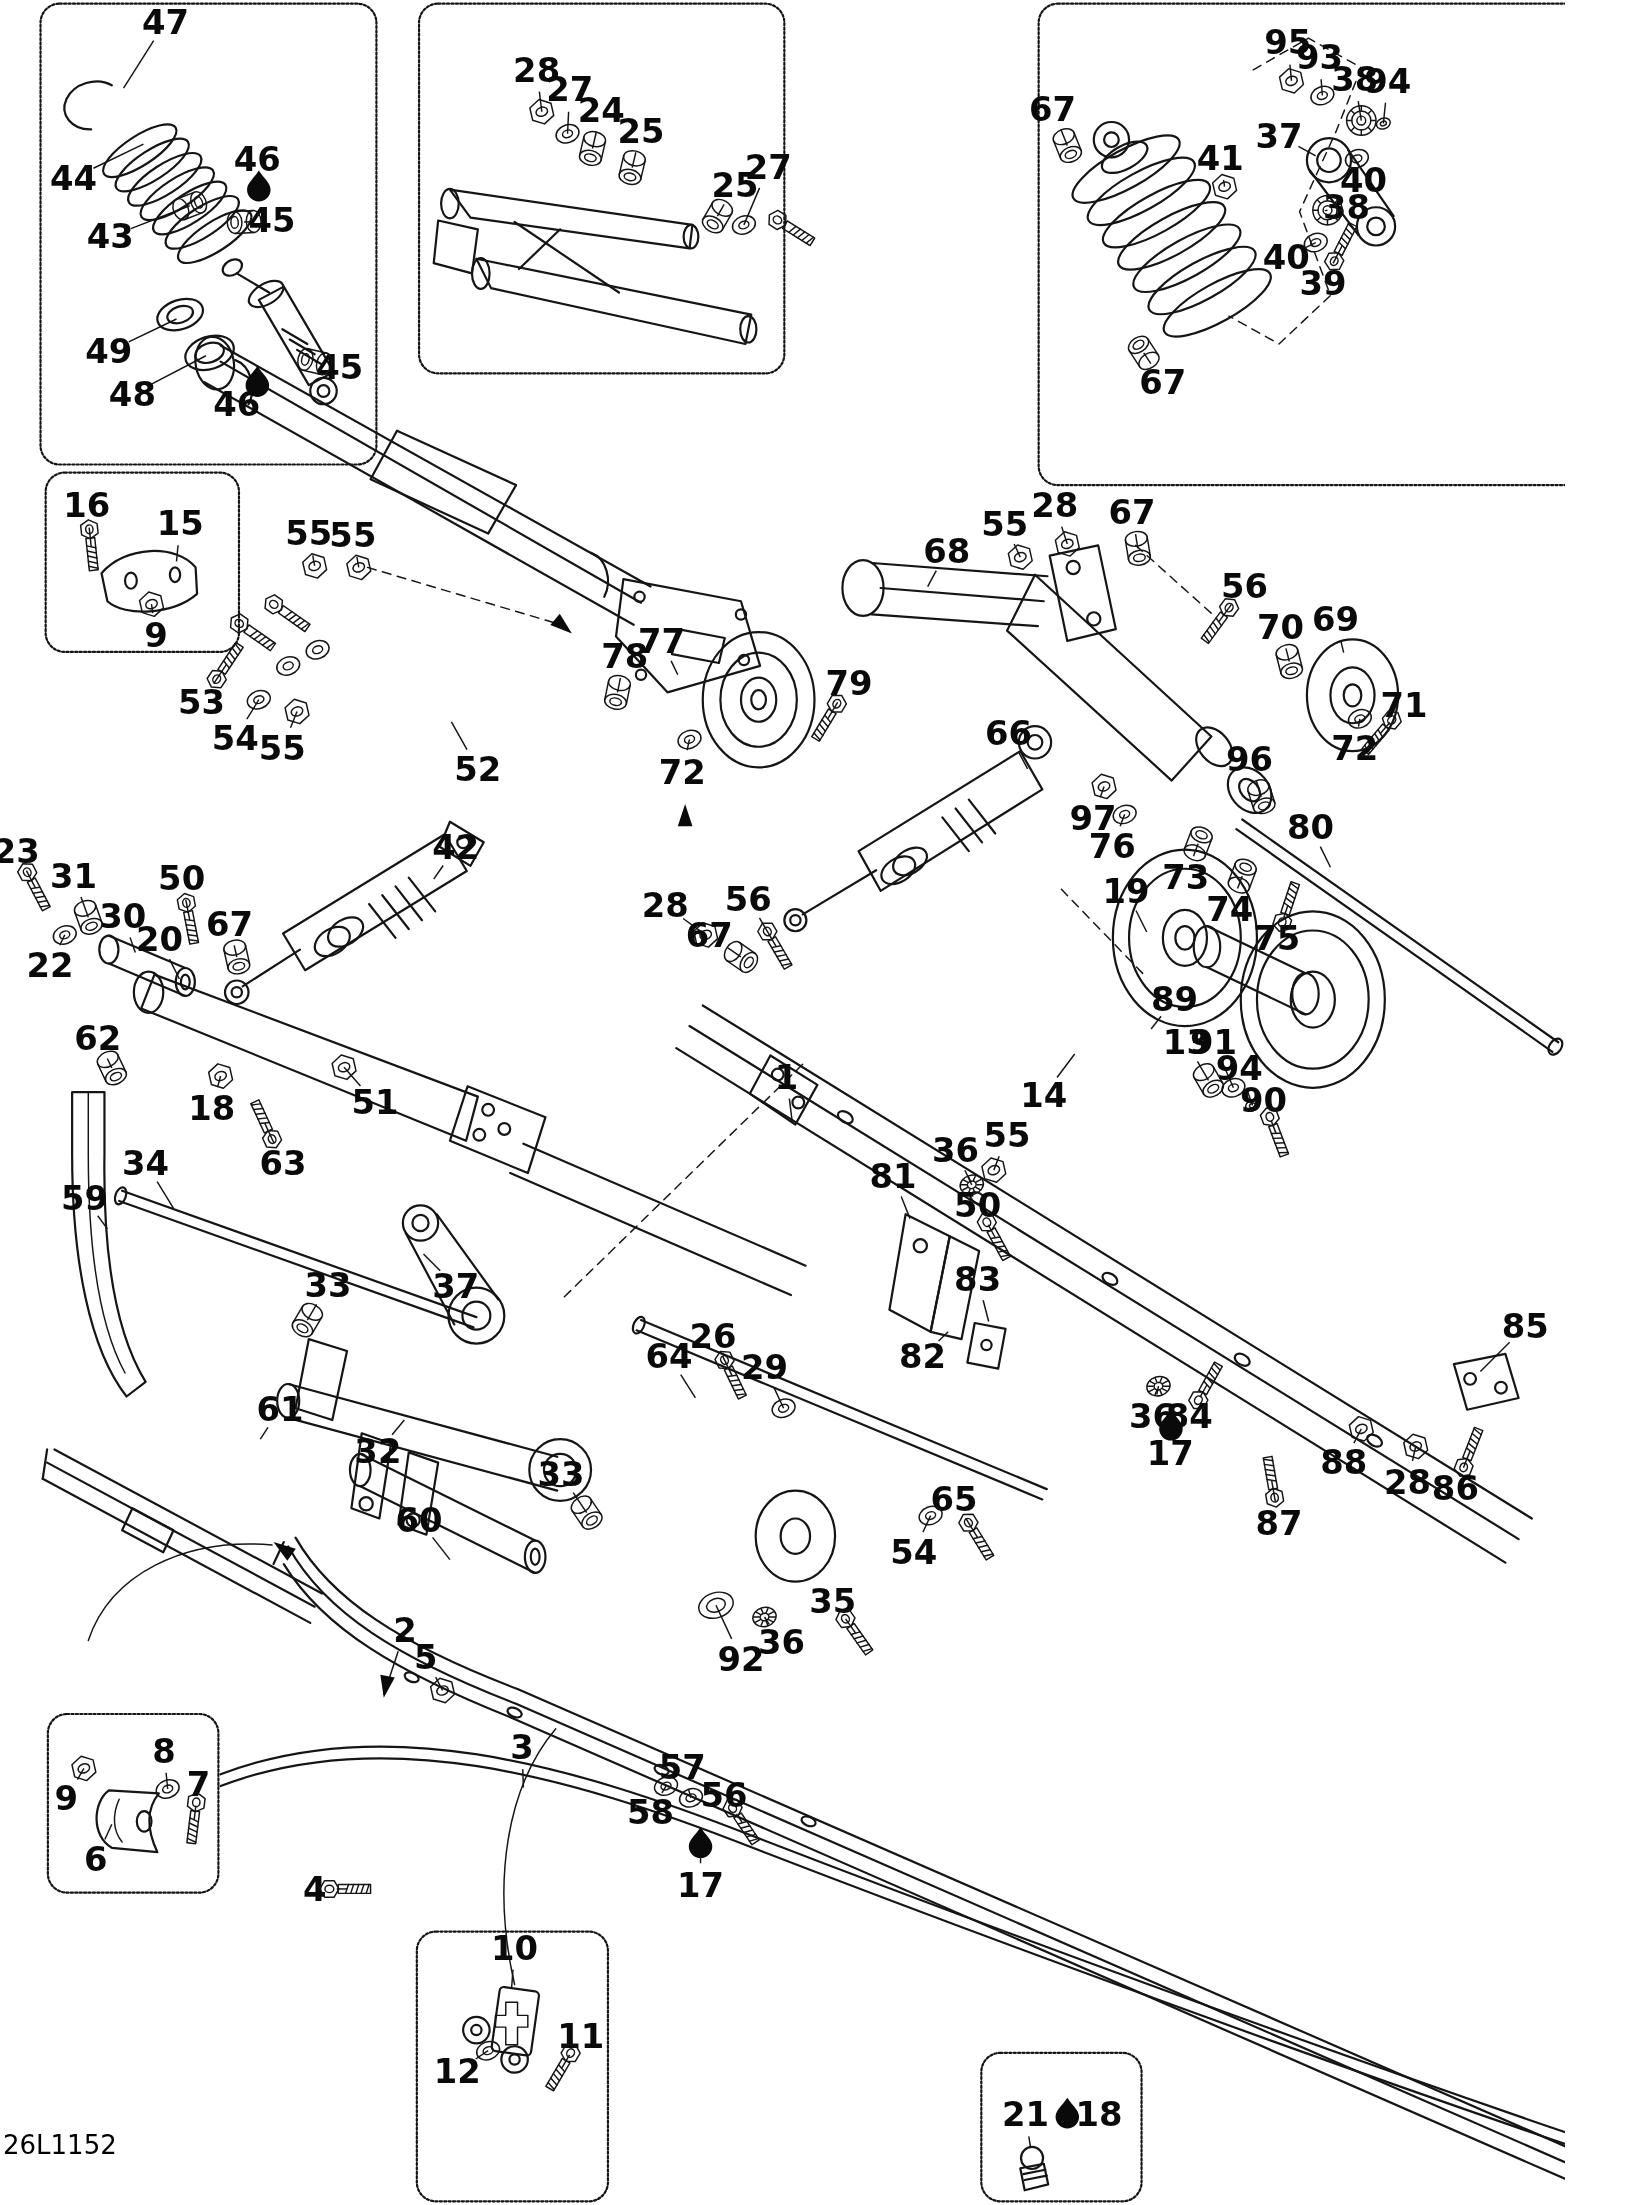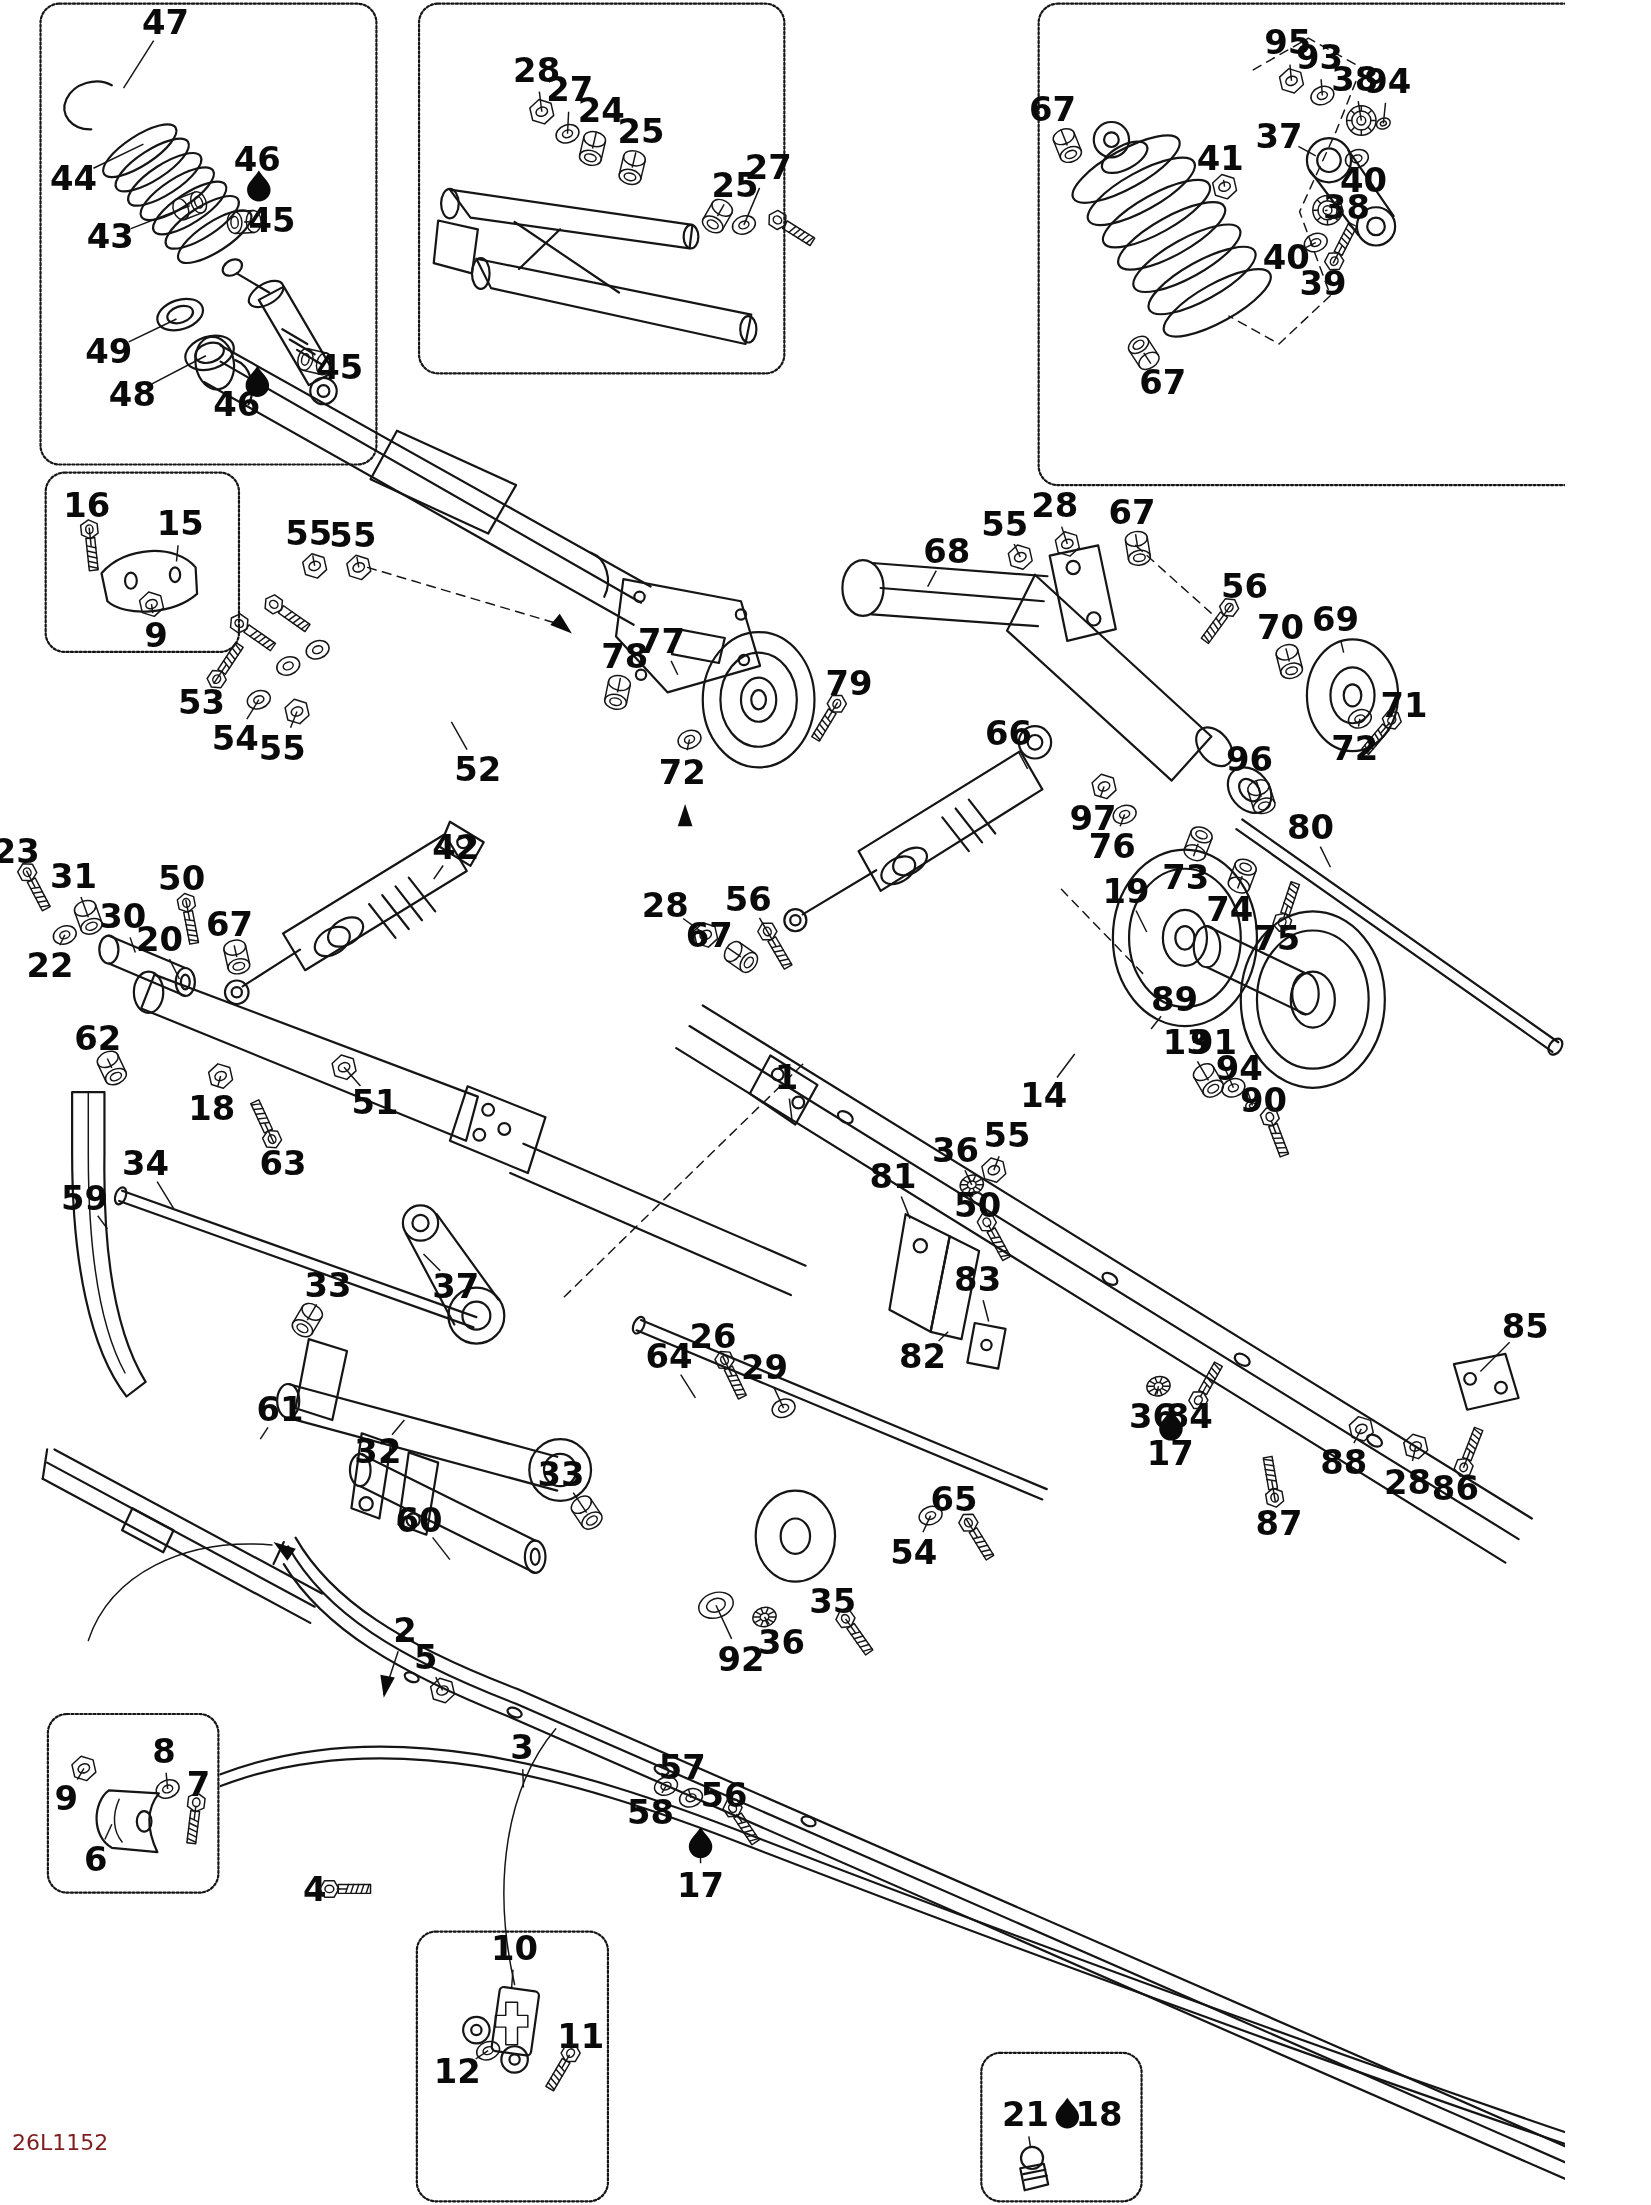--- a/index.html
+++ b/index.html
@@ -5,21 +5,21 @@
   html,body{margin:0;padding:0;background:#fff;}
   .stage{position:relative;width:1565px;height:2205px;background:#fff;overflow:hidden;
          font-family:"DejaVu Sans","Liberation Sans",sans-serif;}
   svg{position:absolute;left:0;top:0;}
   svg text.callout{font-family:"DejaVu Sans","Liberation Sans",sans-serif;
        font-size:46px;font-weight:700;fill:#0a0a0a;text-anchor:middle;}
   svg .art{stroke:#151515;fill:none;stroke-width:3;stroke-linejoin:round;stroke-linecap:round;}
   svg .thin{stroke-width:2;}
   svg .dash{stroke-dasharray:12 9;stroke-width:2;}
   svg .lead{stroke:#151515;stroke-width:2;fill:none;}
-  .code{position:absolute;left:12px;top:2130px;font-size:22px;color:#7f1d1d;
+  .code{position:absolute;left:3px;top:2130px;font-size:26px;color:#000000;
         font-family:"DejaVu Sans","Liberation Sans",sans-serif;}
 </style>
 </head>
 <body>
 
 <div class="stage">
   <svg id="diagram" width="1651" height="2205" viewBox="0 0 2246 3000">
     <g id="backdrop">
         <path d="M152,116 a40,32 -15 1 0 -28,60" class="art"></path>
         <ellipse cx="190" cy="205" rx="58" ry="20" class="art" transform="rotate(-33 190 205)"></ellipse>

